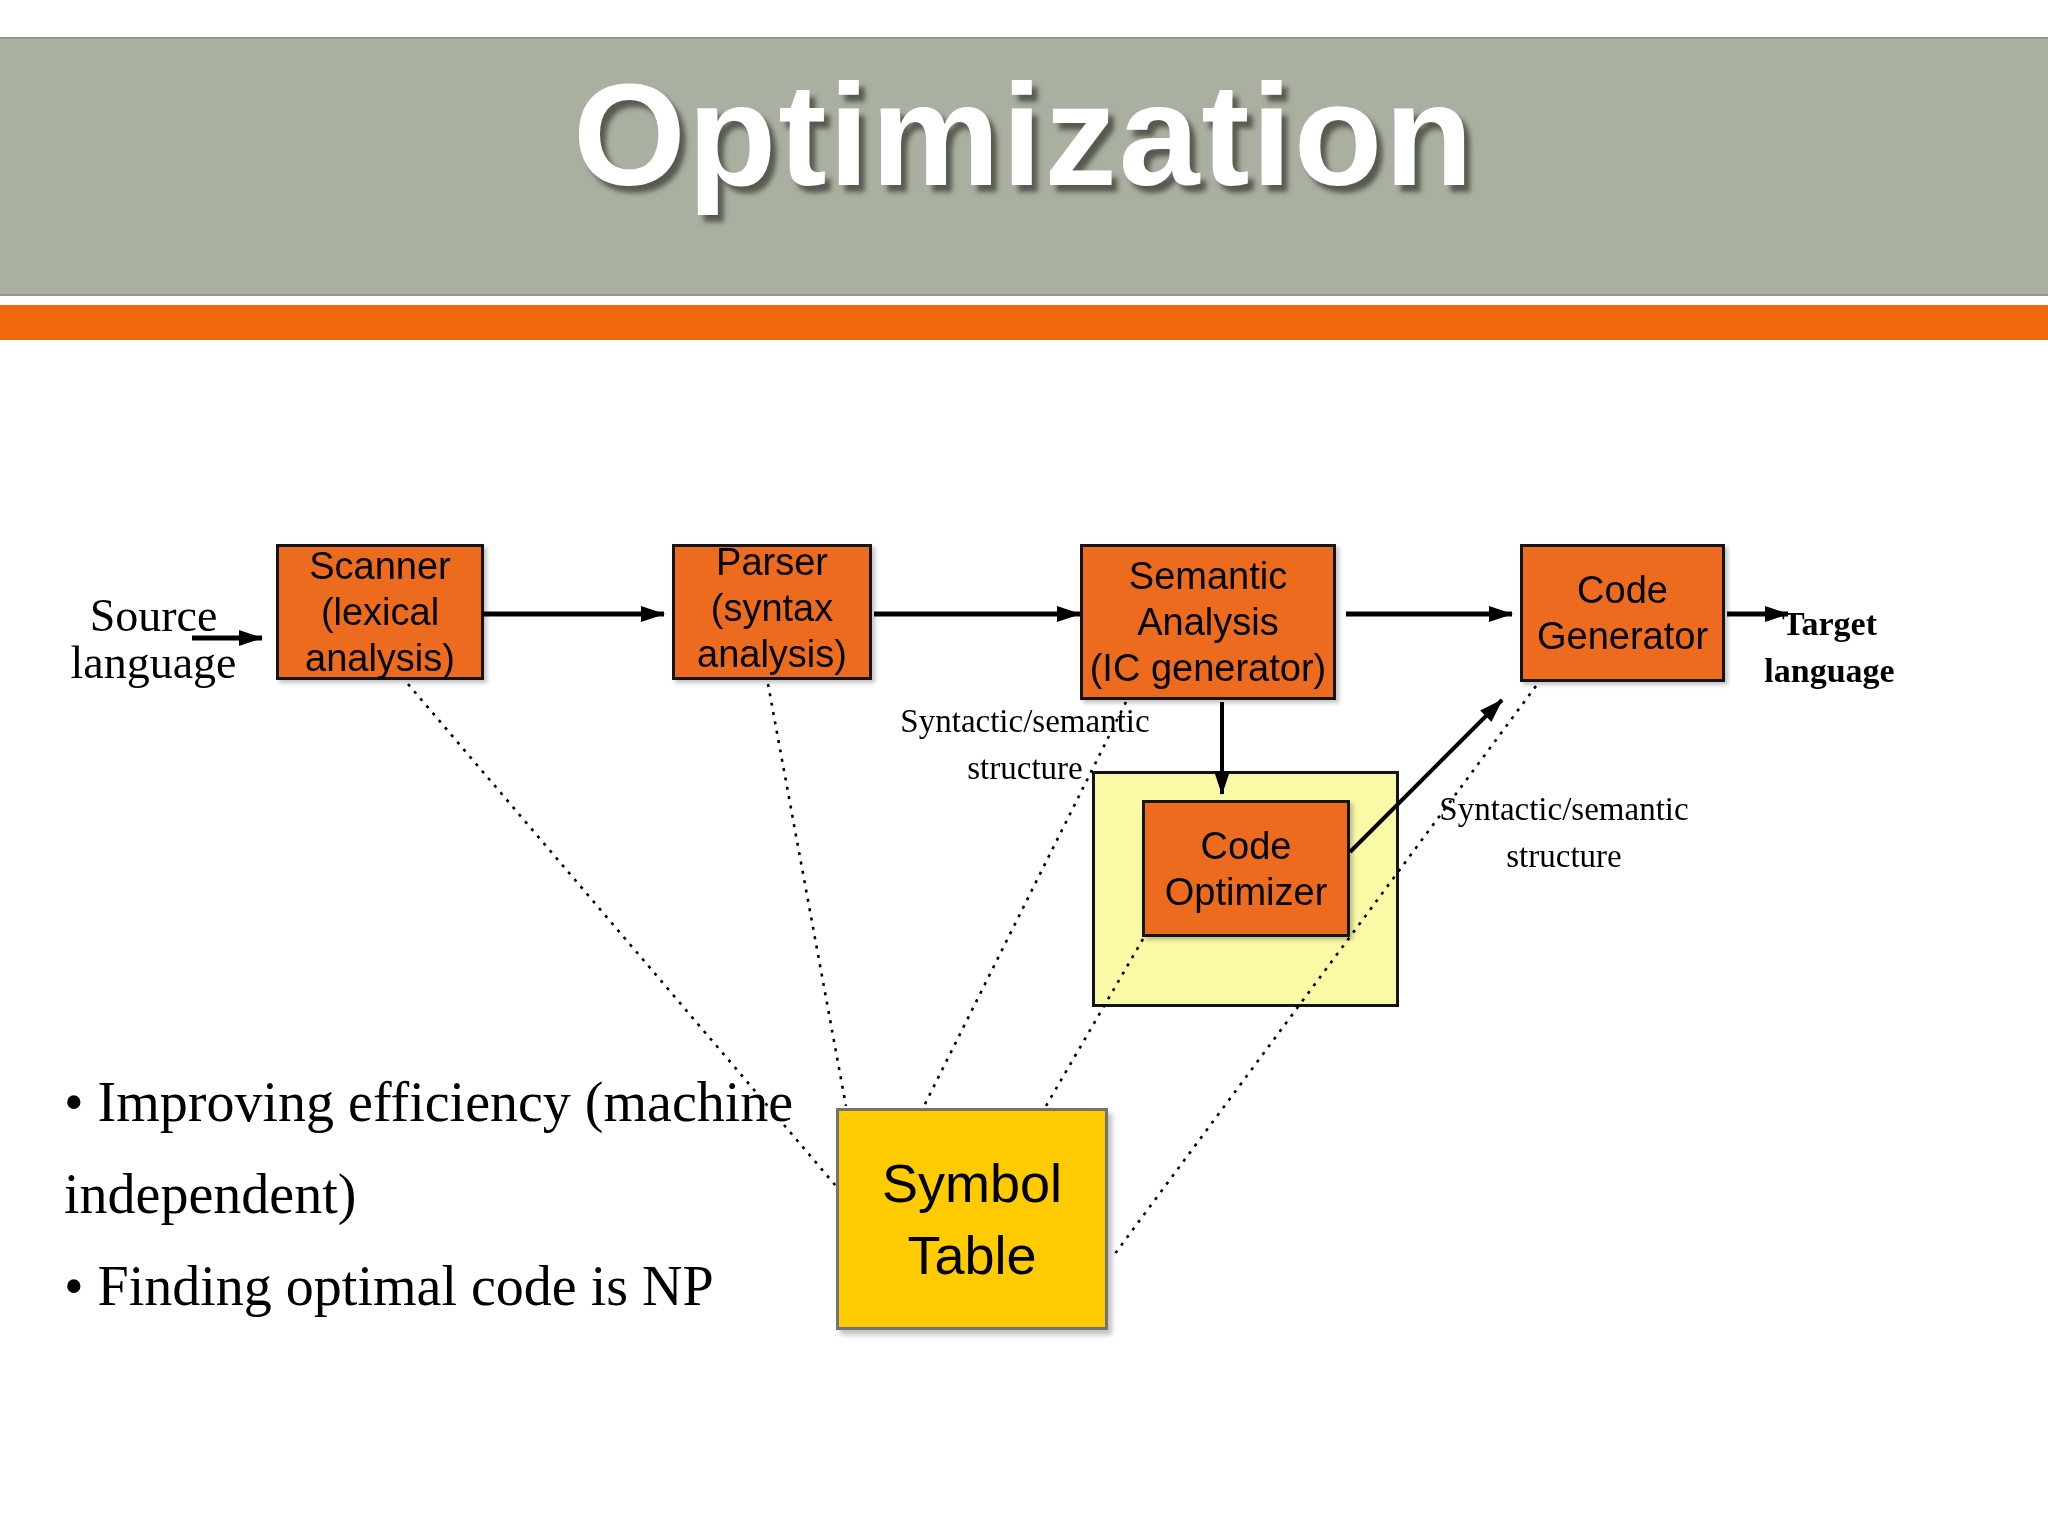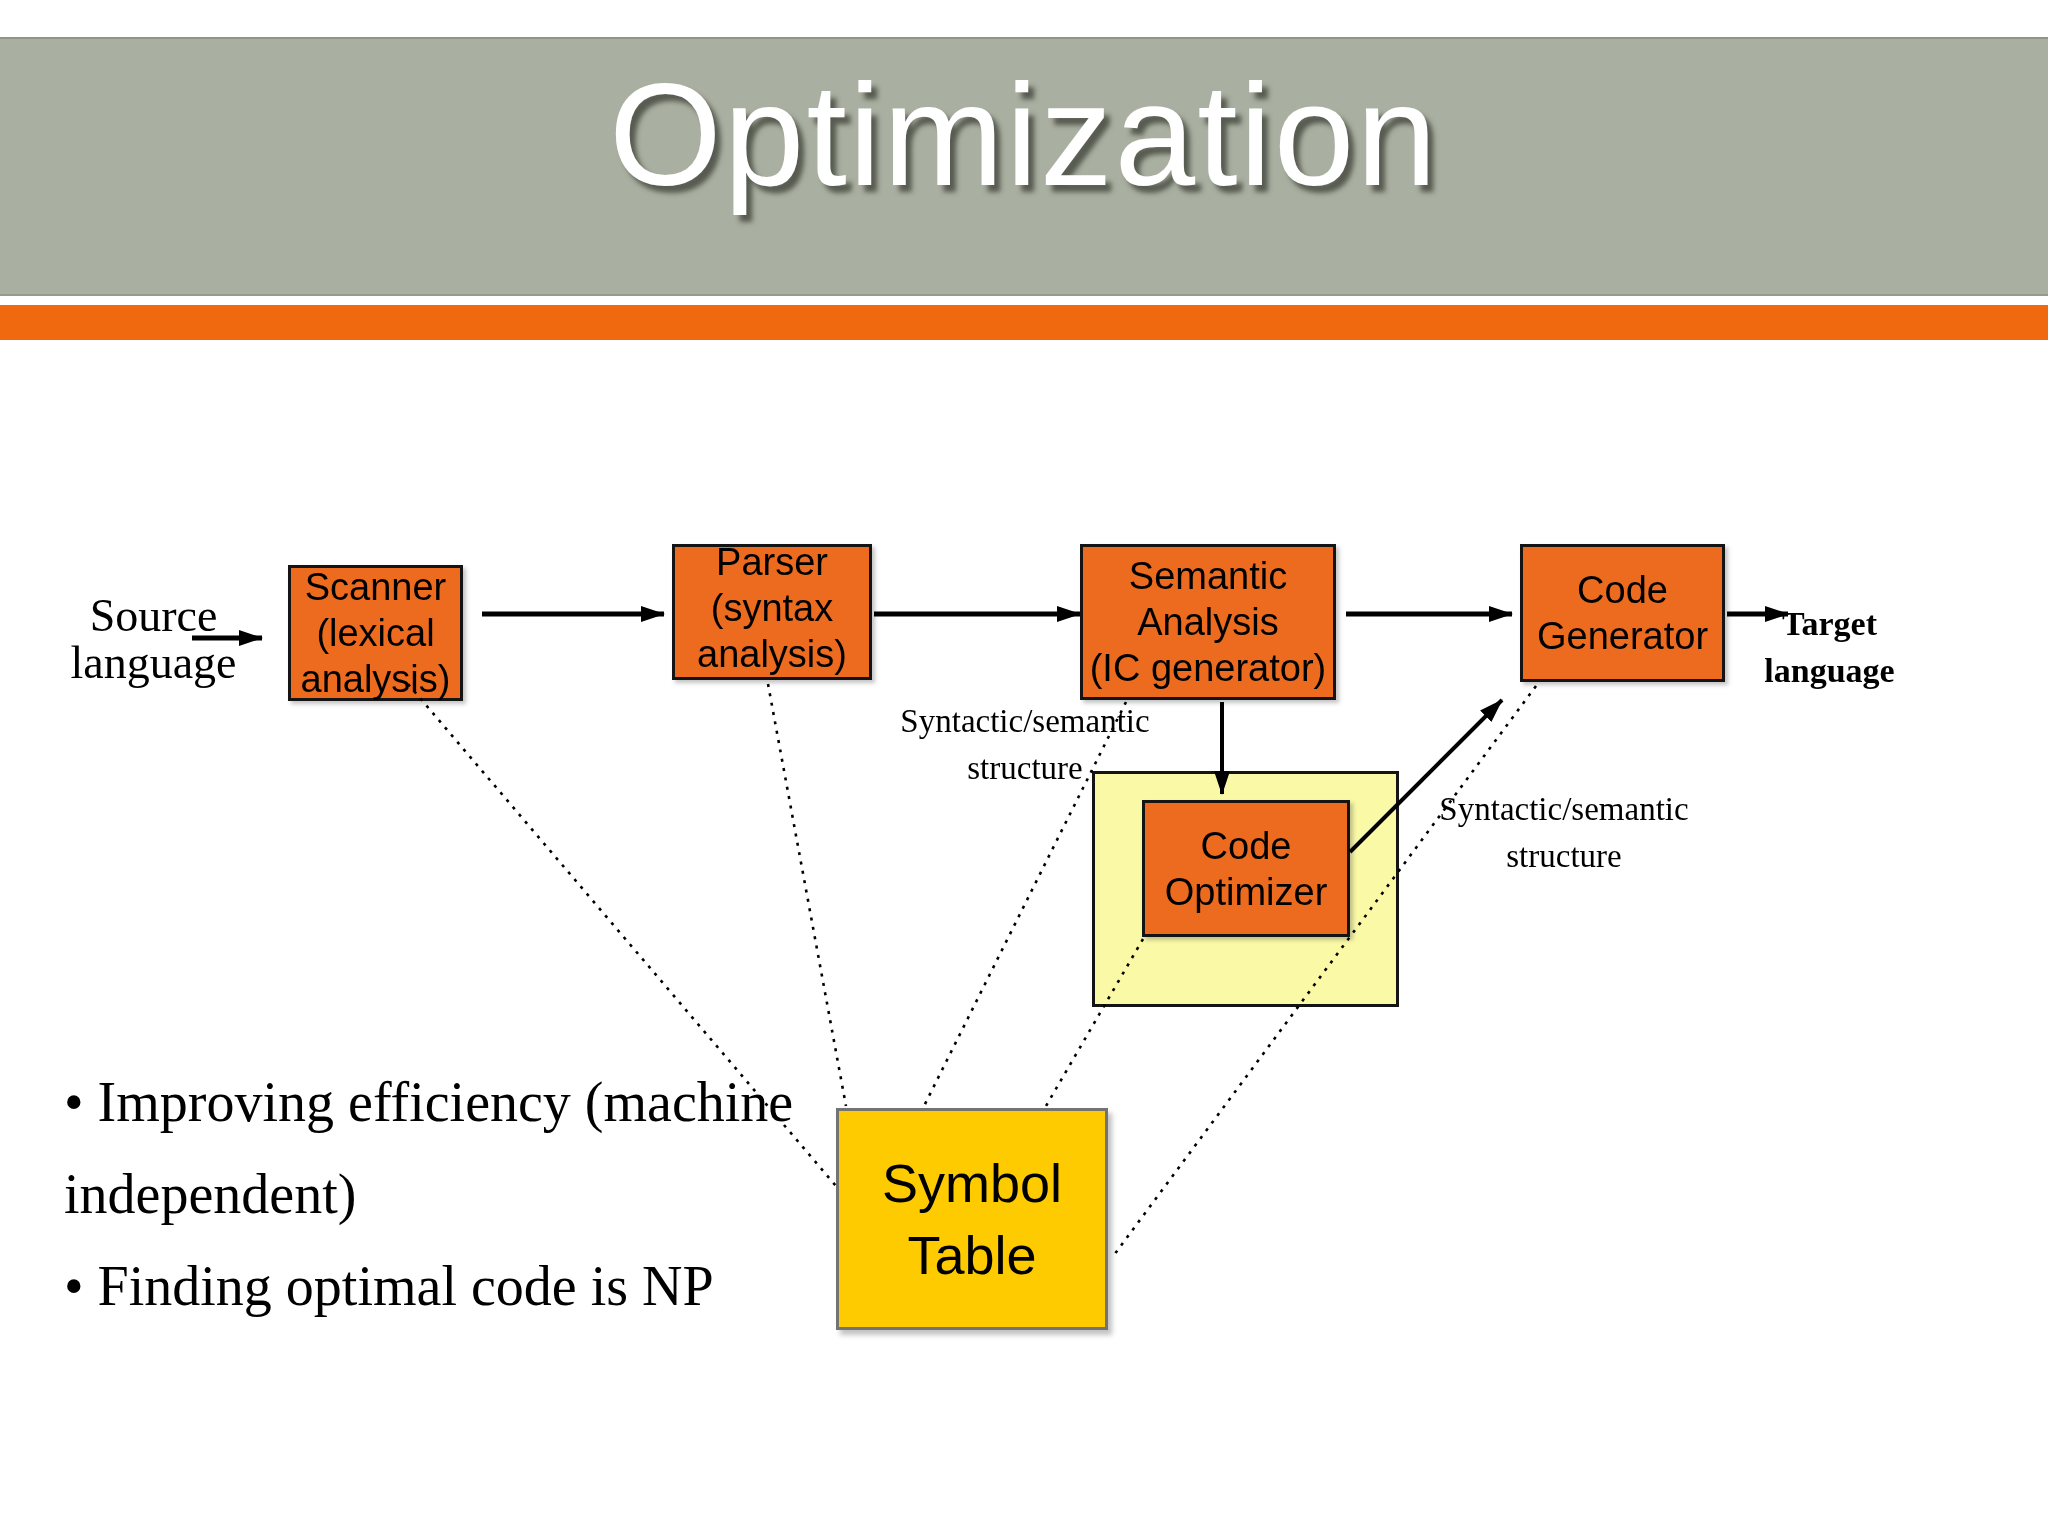--- a/index.html
+++ b/index.html
@@ -24,41 +24,41 @@
   
   .header-band{
     position:absolute; left:0; top:37px; width:2048px; height:259px;
     background:var(--c-header_band);
     border-top:2px solid rgba(125,130,108,.55);
     border-bottom:2px solid rgba(125,130,108,.45);
   }
   .slide-title{
     position:absolute; left:0; top:52px; width:100%;
     text-align:center;
-    font-size:145px; font-weight:400; letter-spacing:2px;
+    font-size:145px; font-weight:700; letter-spacing:2px;
     color:var(--c-title_text);
     text-shadow:6px 7px 5px rgba(72,75,66,.85);
     white-space:nowrap;
   }
   .accent-stripe{
     position:absolute; left:0; top:305px; width:2048px; height:35px;
     background:var(--c-accent_stripe);
   }
   
   .diagram{position:absolute; left:0; top:0; width:2048px; height:1536px;}
   .pbox{
     position:absolute;
     background:var(--c-process_box);
     border:3px solid #141414;
     display:flex; flex-direction:column; justify-content:center; align-items:center;
     font-size:38px; line-height:46px; text-align:center;
     box-shadow:3px 3px 4px rgba(90,90,90,.35);
     z-index:3;
   }
-  .box-scanner{left:288px; top:544px; width:175px; height:136px;margin-top:21px;}
+  .box-scanner{left:276px; top:544px; width:208px; height:136px;}
   .box-parser{left:672px; top:544px; width:200px; height:136px;justify-content:flex-end;}
   .box-semantic{left:1080px; top:544px; width:256px; height:156px;}
   .box-codegen{left:1520px; top:544px; width:205px; height:138px;}
   .box-optimizer{left:1142px; top:800px; width:208px; height:137px;}
   .highlight-box{
     position:absolute; left:1092px; top:771px; width:307px; height:236px;
     background:var(--c-highlight_box);
     border:3px solid #141414;
     z-index:2;
   }

